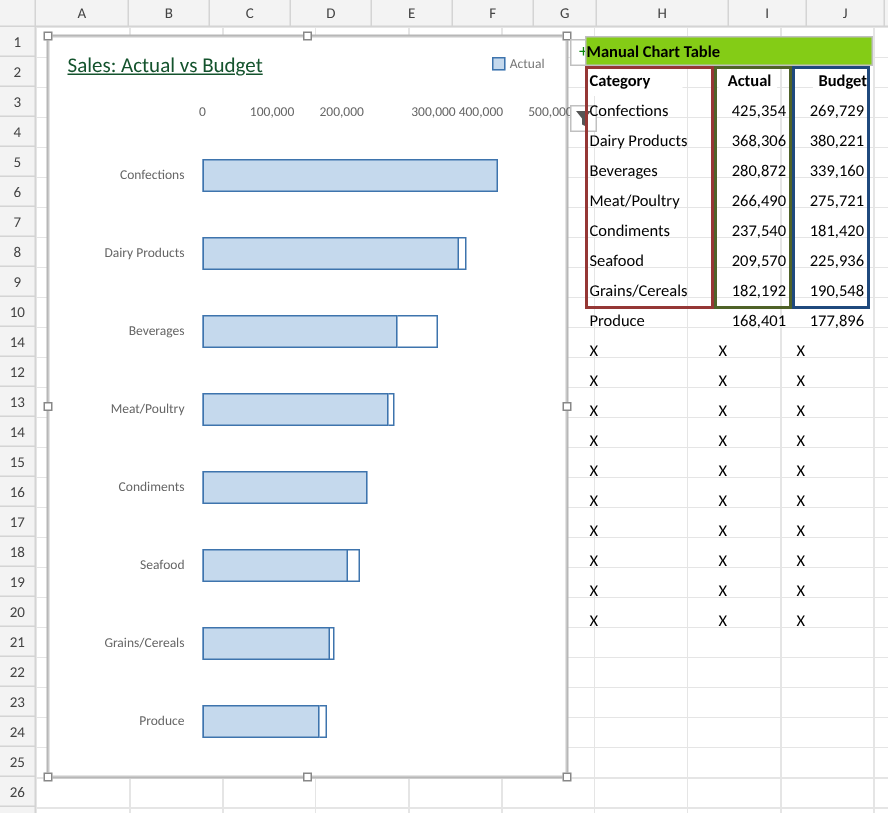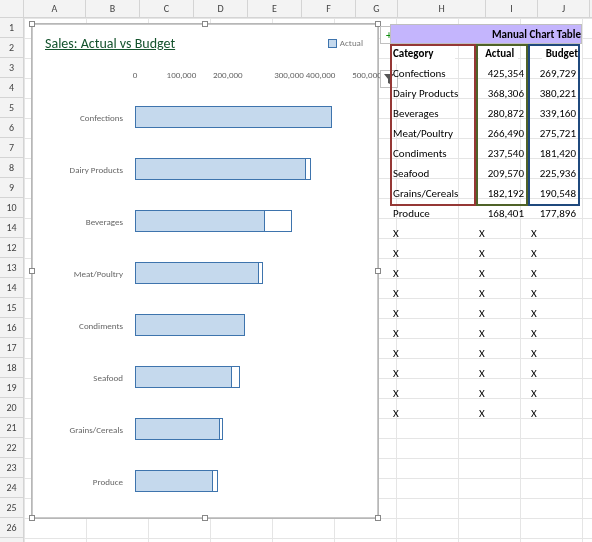--- a/index.html
+++ b/index.html
@@ -67,21 +67,21 @@
   .bar-track { position:absolute; left:90px; right:0; top:50%; transform:translateY(-50%); height:22px;}
   .bar-budget { position:absolute; top:0; height:22px; border:1px solid #3e74ad; background:transparent;}
   .bar-actual { position:absolute; top:0; height:22px; background:#c5d9ed; border:1px solid #3e74ad;}
   
   .table {
     position:absolute;
     left: 390px; top: 24px;
     width: 192px;
     font-size:11px;
   }
-  .table-title { background:#c4b5fd; font-weight:bold; text-align:right; height:20px; line-height:20px; border:1px solid #bfbfbf;}
+  .table-title { background:#84cc16; font-weight:bold; text-align:left; height:20px; line-height:20px; border:1px solid #bfbfbf;}
   .table-head { display:flex; height:20px; font-weight:bold;gap:24px; }
   .th, .td { border-right:1px solid transparent; height:20px; line-height:20px; padding:0 3px; overflow:hidden; white-space:nowrap;}
   .th { background:#fff;}
   .col-cat{width:86px;} .col-act{width:52px;text-align:right;} .col-bud{width:52px;text-align:right;}
   .table-body .tr{display:flex;height:20px;}
   
   .sel { position:absolute; border:2px solid; pointer-events:none;}
   .sel-h { border-color:#953735; left:390px; top:44px; width:86px; height:162px;}
   .sel-i { border-color:#4f6228; left:476px; top:44px; width:52px; height:162px;}
   .sel-j { border-color:#1f497d; left:528px; top:44px; width:52px; height:162px;}

